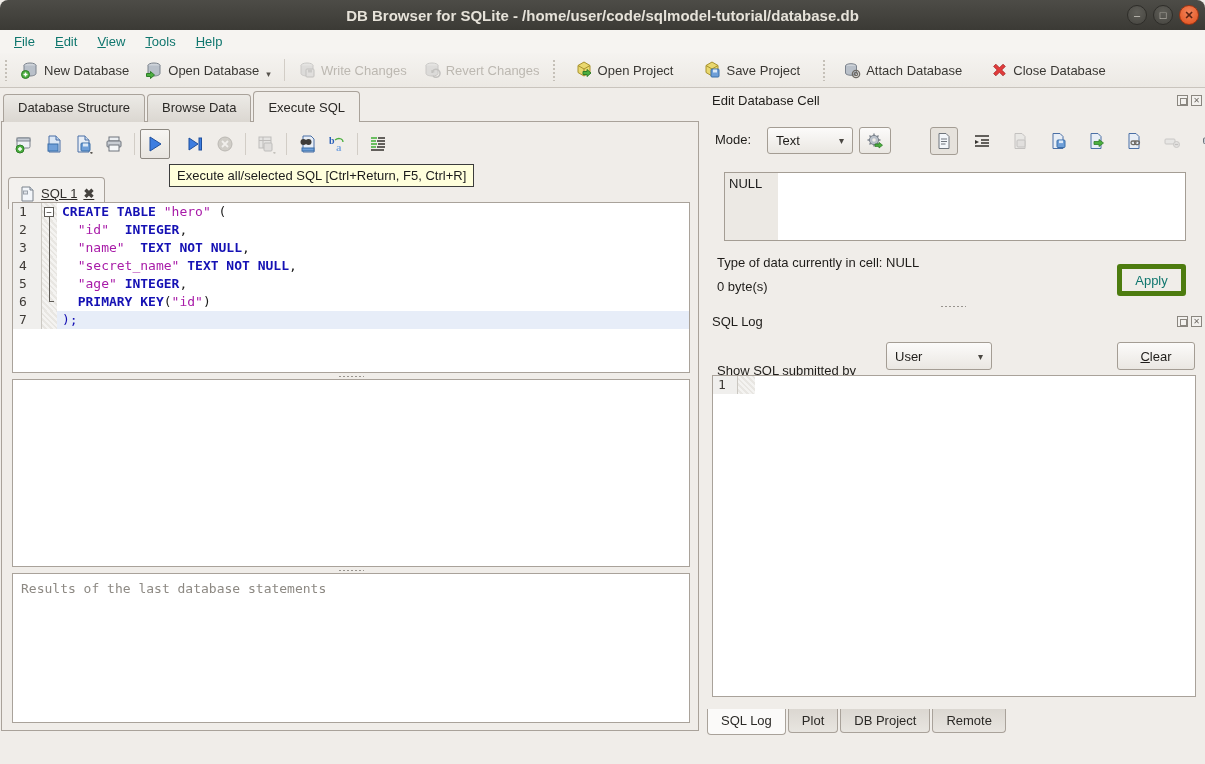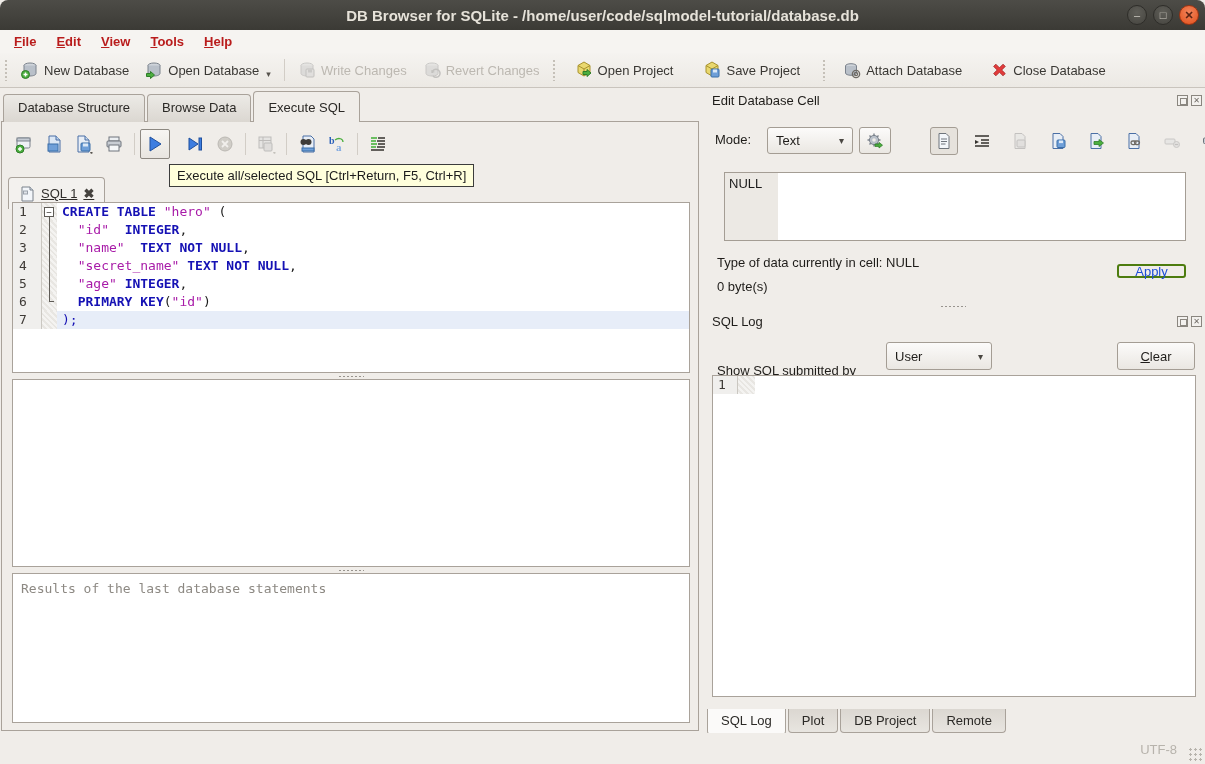--- a/index.html
+++ b/index.html
@@ -16,21 +16,21 @@
   .win-btn { width:20px; height:20px; border-radius:50%; background:radial-gradient(circle at 50% 35%, #5f5e58, #45443f);
     border:1px solid #2e2d29; position:relative; }
   .win-btn.close { background:radial-gradient(circle at 50% 35%, #f3855c, #e14f1a); border-color:#9c3312; }
   .win-btn .glyph { position:absolute; left:0; top:0; width:100%; height:100%;
     display:flex; align-items:center; justify-content:center; color:#cdc9c1; font-size:11px; line-height:1; }
   .win-btn.close .glyph { color:#5d2413; font-weight:bold; }
 
   
   .menubar { position:absolute; left:0; top:30px; width:1205px; height:23px; background:#f6f4f1;
     display:flex; align-items:center; padding-left:4px; }
-  .menu-item { display:inline-block; padding:2px 10px; color:#b91c1c;font-weight:bold; }
+  .menu-item { display:inline-block; padding:2px 10px; color:#0f766e; }
   .menu-item::first-letter { text-decoration:underline; }
 
   
   .toolbar { position:absolute; left:0; top:53px; width:1205px; height:35px;
     background:linear-gradient(#f5f3f0,#ece9e4); border-bottom:1px solid #c9c4bd;
     display:flex; align-items:center; }
   .drag-dots { width:5px; height:22px; margin:0 4px;
     background-image:radial-gradient(#c5c0b8 1px, transparent 1.2px); background-size:4px 4px; }
   .tb-btn { display:flex; align-items:center; gap:5px; padding:4px 8px; color:#3a3834; white-space:nowrap; }
   .tb-btn.disabled { color:#bcb8b1; }
@@ -107,22 +107,22 @@
     background:linear-gradient(#fcfbfa,#eae7e2); display:flex; align-items:center; justify-content:center; }
   .cell-strip { position:absolute; display:flex; align-items:center; gap:10px; }
   .cell-strip .icon-btn { width:28px; height:28px; }
   .icon-btn.pressed { border:1px solid #a49d94; background:#e6e2dc; border-radius:3px; }
 
   .cell-editor { position:absolute; left:21px; top:84px; width:462px; height:69px;
     border:1px solid #a49d94; background:#ffffff; }
   .cell-margin { position:absolute; left:0; top:0; bottom:0; width:53px; background:#ece9e4; }
   .cell-value { position:absolute; left:4px; top:3px; color:#1a1a1a;text-align:center; }
 
-  .apply-btn { position:absolute; left:414px; top:176px; width:69px; height:14px; border:2px solid #4d7c0f;
-    border-radius:3px; background:#f0ede9; color:#1d4ed8; display:flex; align-items:center; justify-content:center; }
+  .apply-btn { position:absolute; left:414px; top:176px; width:69px; height:32px; border:5px solid #4d7c0f;
+    border-radius:3px; background:#f0ede9; color:#0f766e; display:flex; align-items:center; justify-content:center; }
 
   .clear-btn { position:absolute; left:414px; top:254px; width:78px; height:28px; border:1px solid #a49d94;
     border-radius:3px; background:linear-gradient(#fcfbfa,#eae7e2); color:#1f1d1a;
     display:flex; align-items:center; justify-content:center; }
   .clear-btn span { display:inline-block; }
   .clear-btn span::first-letter { text-decoration:underline; }
 
   .log-editor { position:absolute; left:9px; top:287px; width:484px; height:322px;
     border:1px solid #a9a29a; background:#ffffff; font-family:"DejaVu Sans Mono", monospace; font-size:13px; }
   .log-editor .row { display:flex; height:18px; line-height:18px; }
@@ -528,17 +528,13 @@
     </div>
 
     <div class="dock-tabs">
       <div class="dtab active">SQL Log</div>
       <div class="dtab">Plot</div>
       <div class="dtab">DB Project</div>
       <div class="dtab">Remote</div>
     </div>
   </div>
 
-  <div class="statusbar">
-    <span class="status-enc">UTF-8</span>
-    <span class="size-grip"></span>
-  </div>
 </div>
 
 </body></html>

